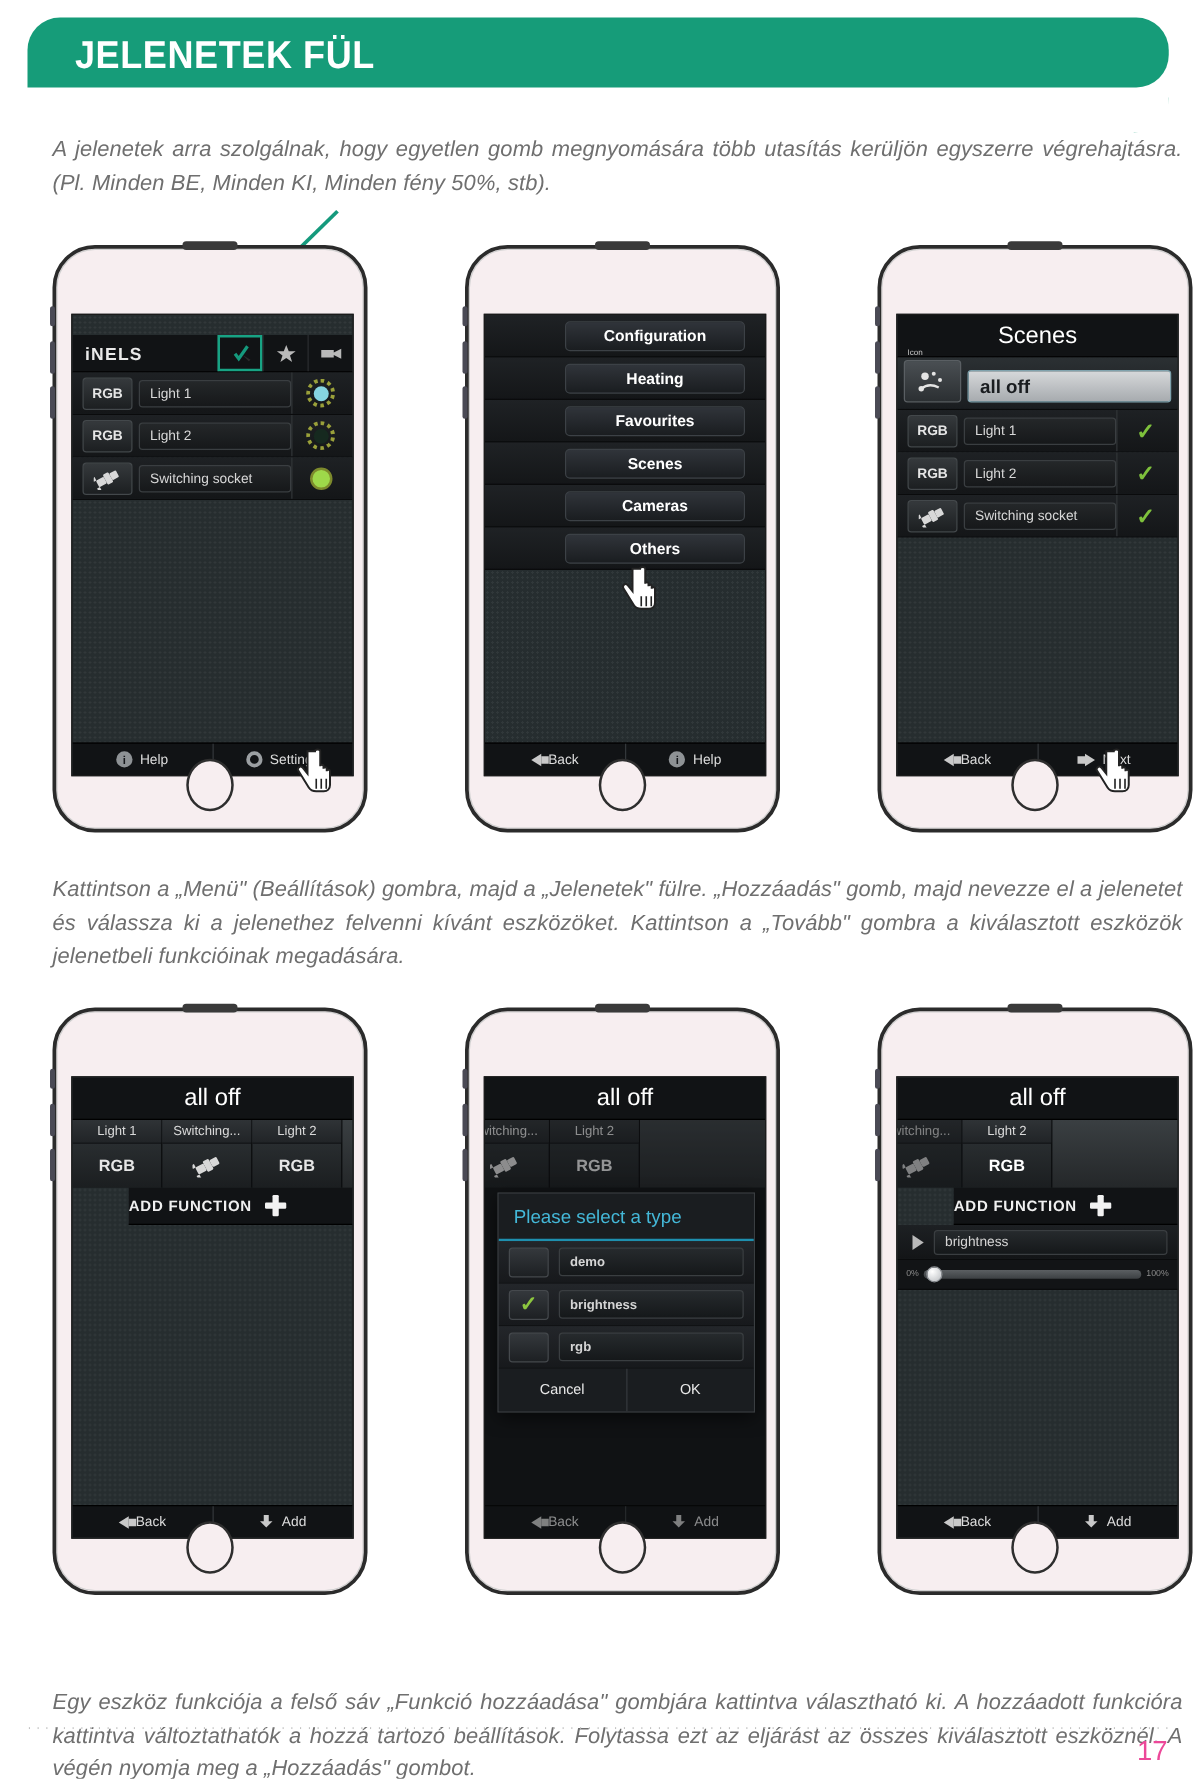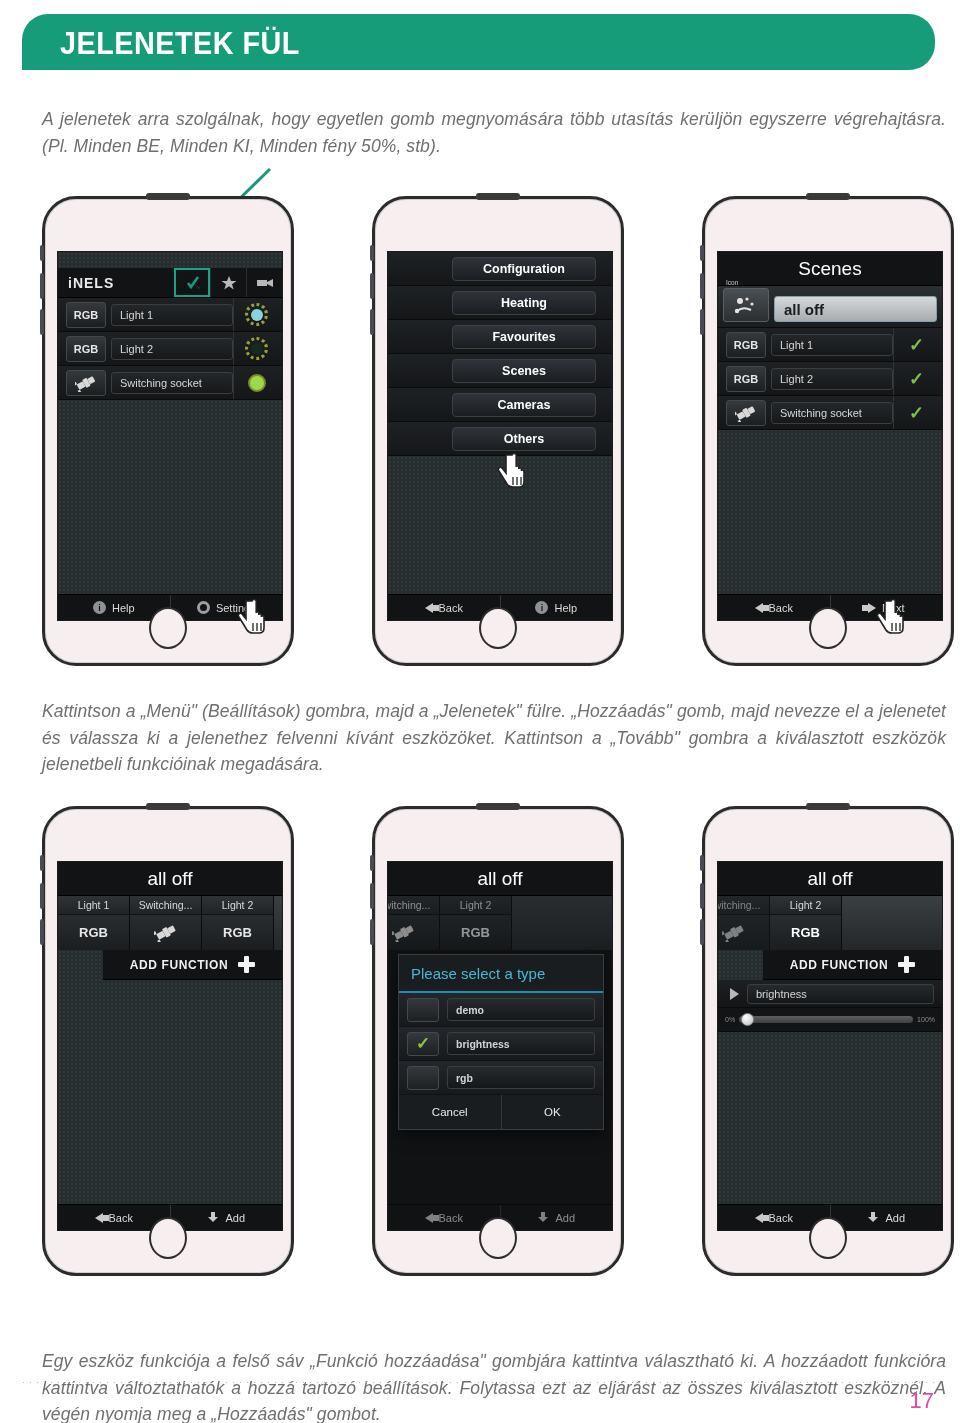--- a/index.html
+++ b/index.html
@@ -258,21 +258,21 @@
     flex:1; display:flex; align-items:center; justify-content:center;
     color:#e6e6e6; font-size:13px; font-weight:bold;
     font-family:"Liberation Sans", sans-serif;
   }
   .devtab.dim{ opacity:.55; }
   .devtab.active .t-body{ color:#ffffff; }
   .devtab-filler{ flex:1; background:linear-gradient(#3a3f42,#242729); }
 
   .addfn{
     height:30px; background:#111315; color:#f0f0f0;
-    display:flex; align-items:center; justify-content:center; gap:10px;
+    display:flex; align-items:center; gap:10px;
     font-size:12px; font-weight:bold; letter-spacing:.6px;
     border-bottom:1px solid #000;
     font-family:"Liberation Sans", sans-serif;
     margin-left:45px;
   }
   .plus{
     width:17px;height:17px;position:relative;
   }
   .plus::before,.plus::after{
     content:"";position:absolute;background:#f2f2f2;border-radius:1px;

